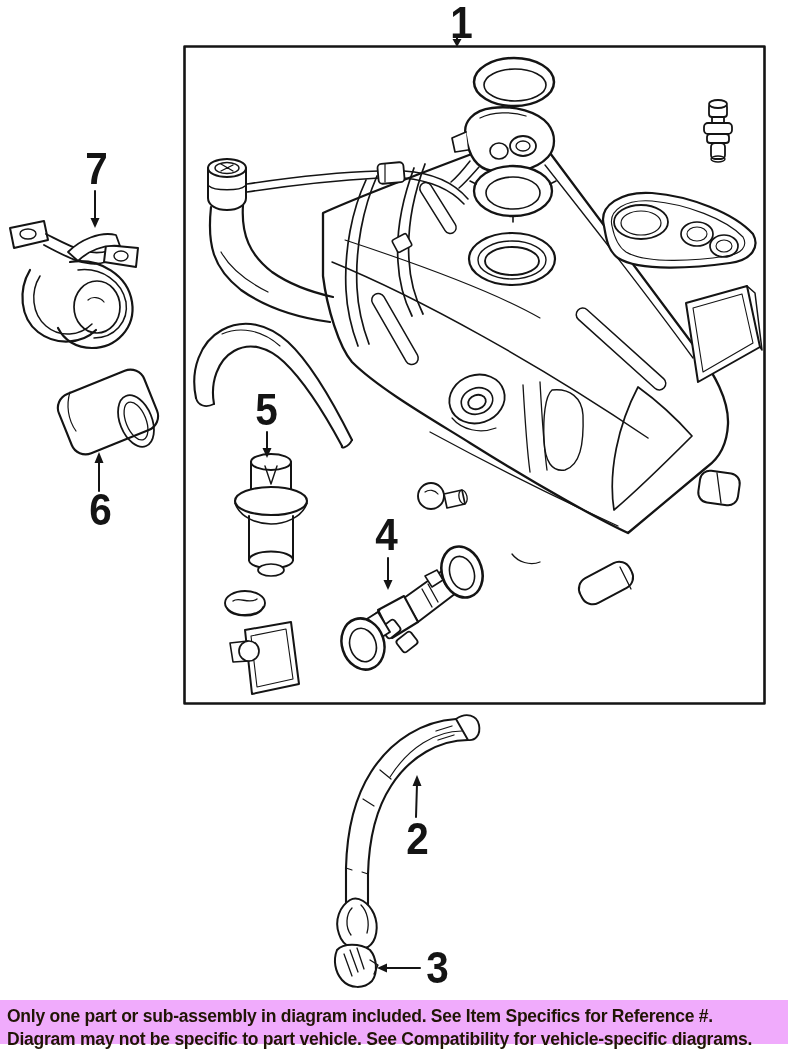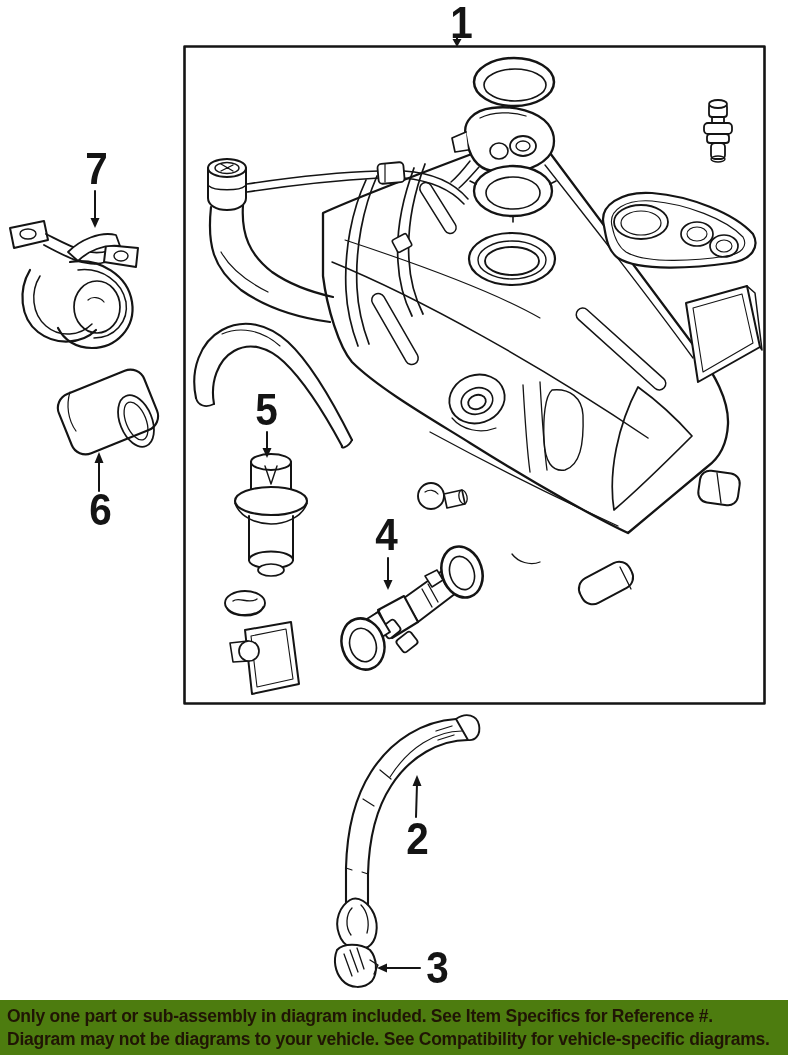--- a/index.html
+++ b/index.html
@@ -8,22 +8,22 @@
     font-family:"Liberation Sans", sans-serif;overflow:hidden;
   }
   .art{position:absolute;left:0;top:0;}
   .callout{
     position:absolute;transform:translate(-50%,-50%) scaleX(.92);
     font-weight:700;font-size:44px;line-height:1;color:#141414;
     font-family:"Liberation Sans", sans-serif;letter-spacing:-1px;
     user-select:none;
   }
   .banner{
-    position:absolute;left:0;top:1000px;width:788px;height:55px;
-    background:#4d7c0f;color:#201505;
+    position:absolute;left:0;top:1000px;width:788px;height:44px;
+    background:#f0abfc;color:#201505;
     font-weight:700;font-size:17.5px;line-height:23px;letter-spacing:-0.25px;
     padding:5px 0 0 7px;box-sizing:border-box;white-space:nowrap;
   }
   .banner .ln{white-space:nowrap;}
   svg *{vector-effect:none;}
 </style>
 </head>
 <body>
 
 <div class="stage">
@@ -307,16 +307,16 @@
 <div class="callout" style="left:461px;top:23px">1</div>
 <div class="callout" style="left:417px;top:839px">2</div>
 <div class="callout" style="left:437px;top:968px">3</div>
 <div class="callout" style="left:386px;top:535px">4</div>
 <div class="callout" style="left:266px;top:410px">5</div>
 <div class="callout" style="left:100px;top:510px">6</div>
 <div class="callout" style="left:96px;top:169px">7</div>
 
 <div class="banner">
   <div class="ln">Only one part or sub-assembly in diagram included. See Item Specifics for Reference #.</div>
-  <div class="ln">Diagram may not be diagrams to your vehicle. See Compatibility for vehicle-specific diagrams.</div>
+  <div class="ln">Diagram may not be specific to part vehicle. See Compatibility for vehicle-specific diagrams.</div>
 </div>
 
 </div>
 
 </body></html>

